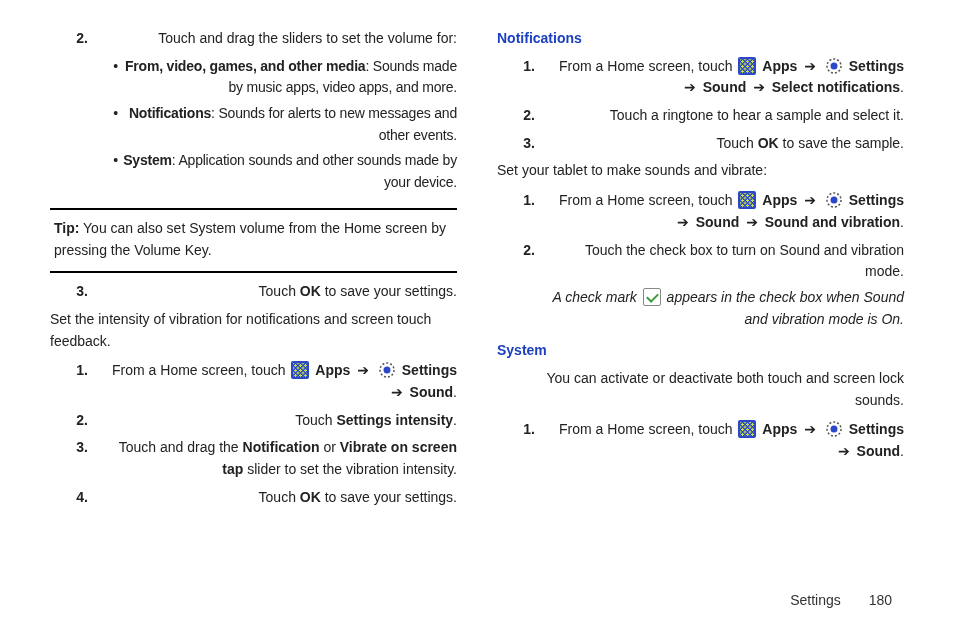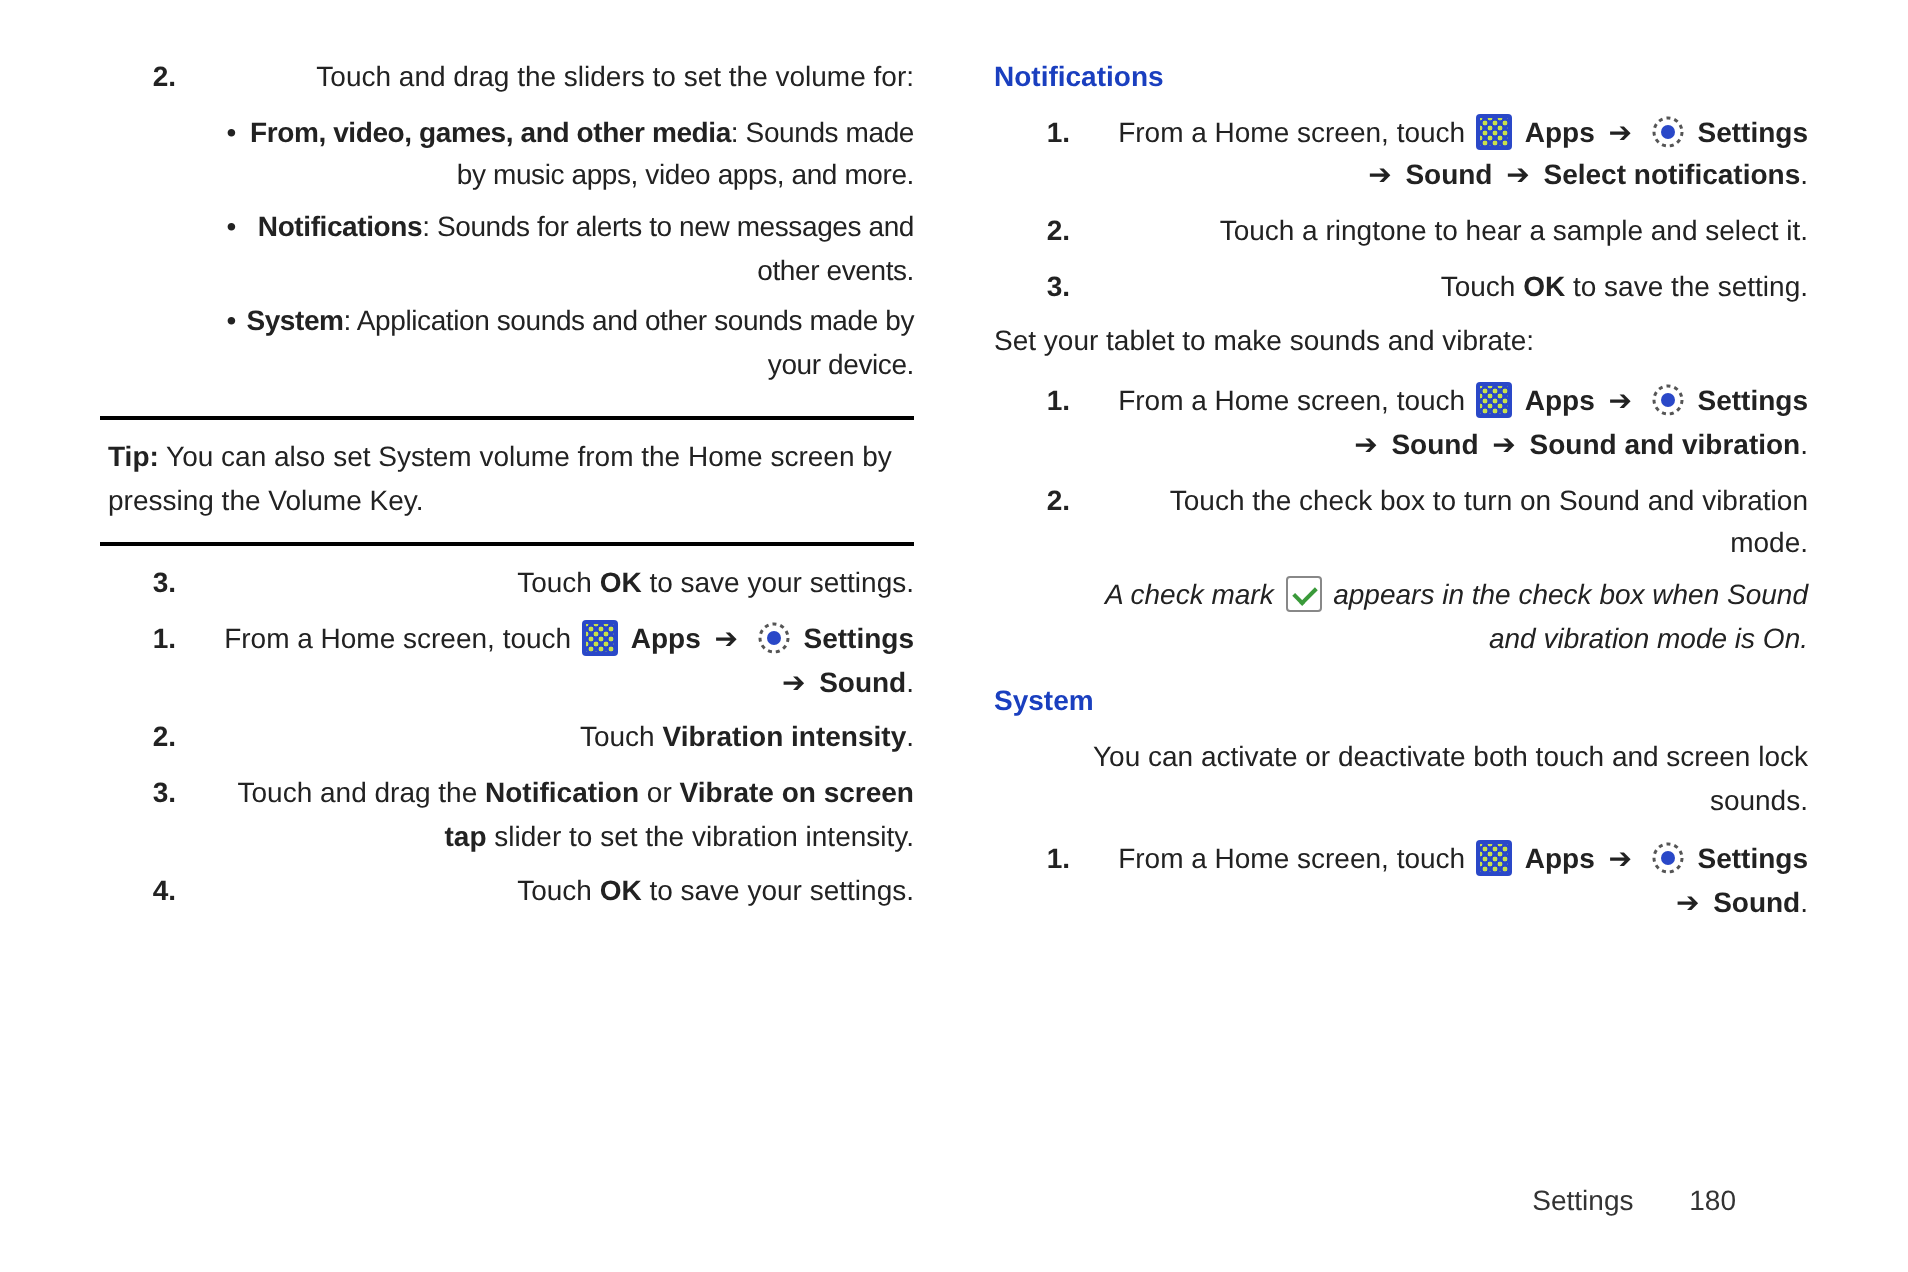--- a/index.html
+++ b/index.html
@@ -91,21 +91,21 @@
     content: "";
     position: absolute;
     left: 3px; top: 4px;
     width: 9px; height: 5px;
     border-left: 2px solid #3a9a3a;
     border-bottom: 2px solid #3a9a3a;
     transform: rotate(-45deg);
   }
   .footer {
     position: absolute;
-    right: 86px;
+    right: 62px;
     bottom: 28px;
     font-size: 14px;
     color: #333;
     margin-left: 40px;
   }
   .footer .pnum { display:inline-block; margin-left: 24px; }
   .sub-indent { padding-left: 0; margin-top: 4px; font-style: italic; }
 </style>
 </head>
 <body>
@@ -146,20 +146,21 @@
     </div>
     <hr class="hr">
 
     <div class="ol-item" style="padding-left:20px;">
       <div class="ol-num">3.</div>
       <div class="ol-body">
         <span>Touch </span><span class="b">OK</span><span> to save your settings.</span>
       </div>
     </div>
 
+    <p class="intro">Set the intensity of vibration for notifications and screen touch feedback.</p>
 
     <div class="ol-item" style="padding-left:20px;">
       <div class="ol-num">1.</div>
       <div class="ol-body">
         <span>From a Home screen, touch </span>
         <span class="icon apps-icon"></span>
         <span class="b"> Apps </span>
         <span class="arrow">➔</span>
         <span class="icon settings-icon"><svg viewBox="0 0 18 18">
               <circle cx="9" cy="9" r="7" fill="none" stroke="#555" stroke-width="1.5" stroke-dasharray="2 2"></circle>
@@ -168,21 +169,21 @@
         <span class="b"> Settings </span>
         <br>
         <span class="arrow">➔</span>
         <span class="b">Sound</span>.
       </div>
     </div>
 
     <div class="ol-item" style="padding-left:20px;">
       <div class="ol-num">2.</div>
       <div class="ol-body">
-        <span>Touch </span><span class="b">Vibration intensity</span>.
+        <span>Touch </span><span class="b">Settings intensity</span>.
       </div>
     </div>
 
     <div class="ol-item" style="padding-left:20px;">
       <div class="ol-num">3.</div>
       <div class="ol-body">
         <span>Touch and drag the </span><span class="b">Notification</span><span> or </span><span class="b">Vibrate on screen tap</span><span> slider to set the vibration intensity.</span>
       </div>
     </div>
 
@@ -218,21 +219,21 @@
     </div>
 
     <div class="ol-item" style="padding-left:20px;">
       <div class="ol-num">2.</div>
       <div class="ol-body"><span>Touch a ringtone to hear a sample and select it.</span></div>
     </div>
 
     <div class="ol-item" style="padding-left:20px;">
       <div class="ol-num">3.</div>
       <div class="ol-body">
-        <span>Touch </span><span class="b">OK</span><span> to save the setting.</span>
+        <span>Touch </span><span class="b">OK</span><span> to save the sample.</span>
       </div>
     </div>
 
     <p class="intro">Set your tablet to make sounds and vibrate:</p>
 
     <div class="ol-item" style="padding-left:20px;">
       <div class="ol-num">1.</div>
       <div class="ol-body">
         <span>From a Home screen, touch </span>
         <span class="icon apps-icon"></span>

